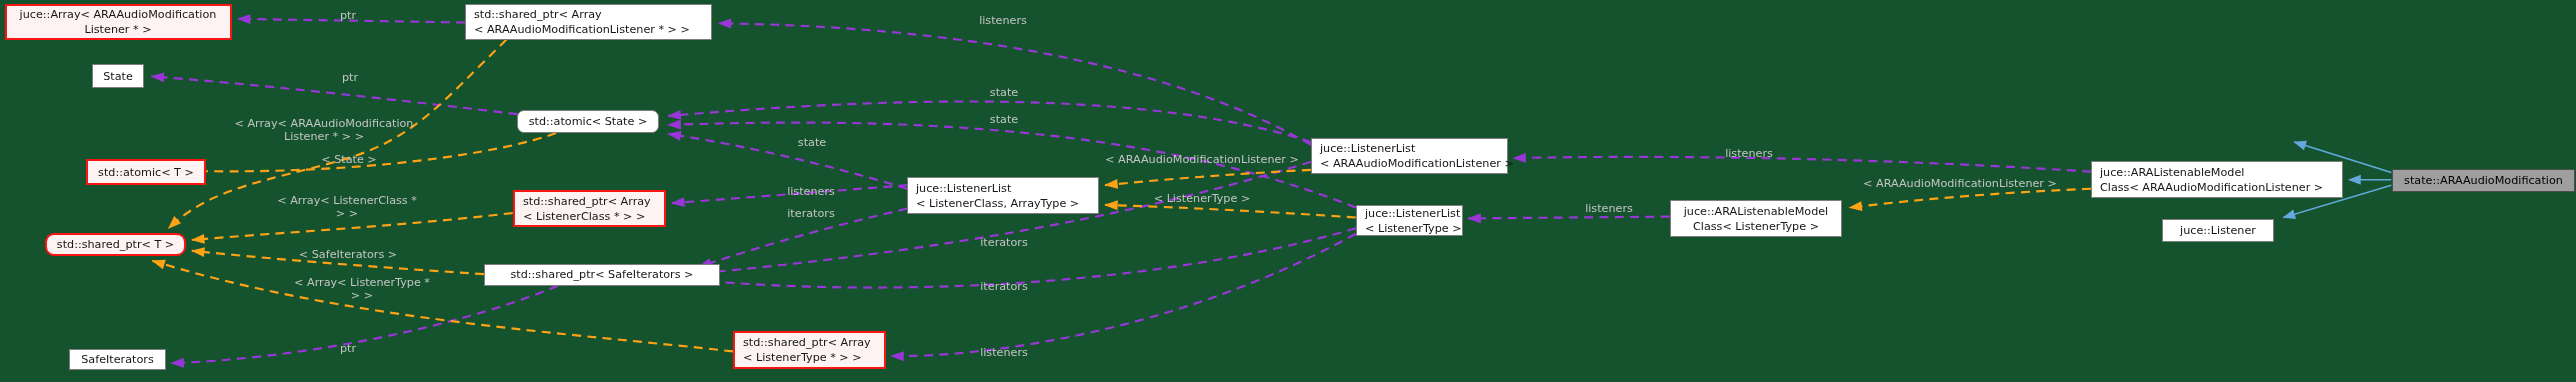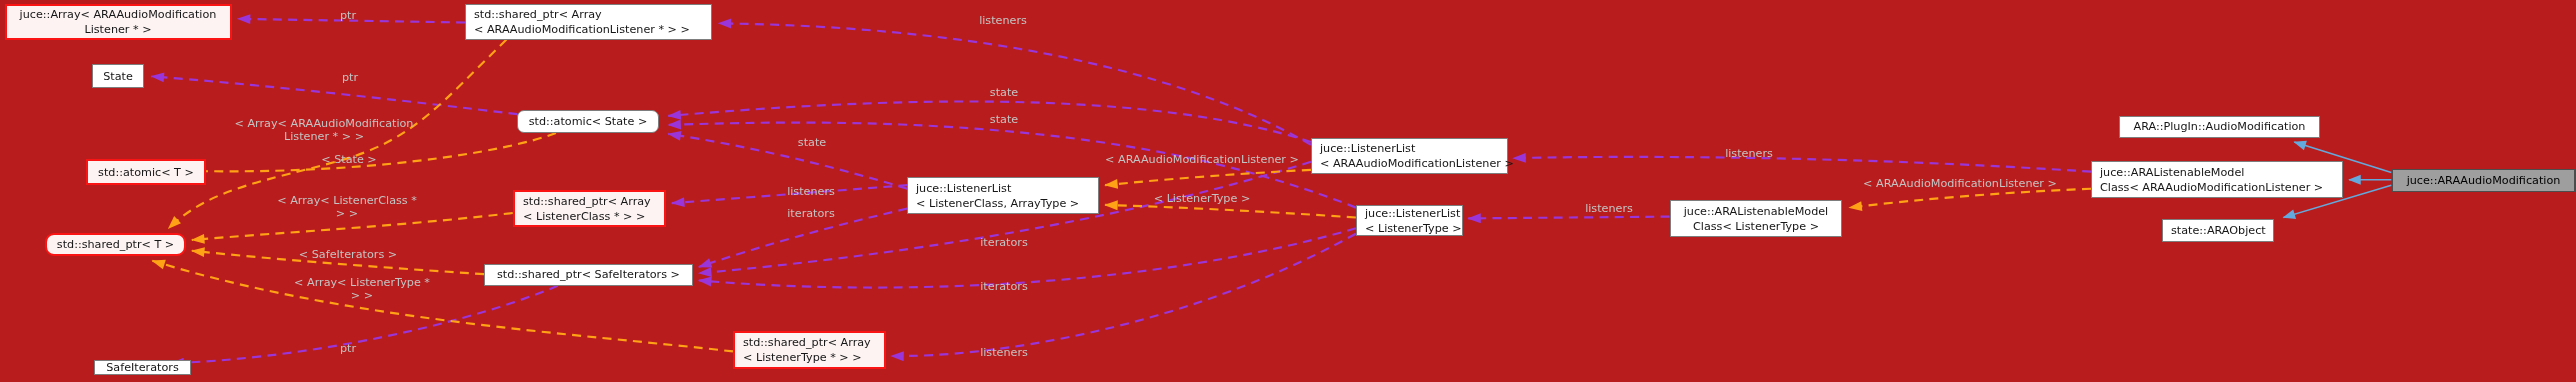--- a/index.html
+++ b/index.html
@@ -1,19 +1,19 @@
 <!DOCTYPE html>
 <html style="font-size:14.4px"><head>
 <meta charset="utf-8">
 <style>
   html,body{margin:0;padding:0;background:#000;}
   .stage{
     position:relative;
     width:2576px;height:382px;
-    background:#b91c1c;
+    background:#14532d;
     overflow:hidden;
     font-family:"DejaVu Sans","Liberation Sans",sans-serif;
   }
   .edges{position:absolute;left:0;top:0;}
   .edges path.u{stroke:#9a36d9;stroke-width:2.4;fill:none;stroke-dasharray:10 7;}
   .edges path.t{stroke:#ffa216;stroke-width:2.4;fill:none;stroke-dasharray:10 7;}
   .edges path.i{stroke:#63a9dd;stroke-width:1.8;fill:none;}
   .node{
     position:absolute;box-sizing:border-box;
     background:#ffffff;border:1.3px solid #7d7d7d;
@@ -89,39 +89,39 @@
   </div>
 
   <div class="node red one" style="left:58px;top:159px;width:120px;height:26px;margin-left:28px;">
     <span>std::atomic&lt; T &gt;</span>
   </div>
 
   <div class="node red one" style="left:45px;top:233px;width:141px;height:22.5px;border-radius:9px;">
     <span>std::shared_ptr&lt; T &gt;</span>
   </div>
 
-  <div class="node one" style="left:69px;top:360px;width:97px;height:15px;margin-left:25px;">
+  <div class="node one" style="left:69px;top:349px;width:97px;height:21px;">
     <span>SafeIterators</span>
   </div>
 
   <div class="node" style="left:465px;top:3.6px;width:247px;height:36px;">
     <span>std::shared_ptr&lt; Array</span>
     <span>&lt; ARAAudioModificationListener * &gt; &gt;</span>
   </div>
 
   <div class="node one" style="left:517px;top:110px;width:142px;height:23.4px;border-radius:7px;">
     <span>std::atomic&lt; State &gt;</span>
   </div>
 
   <div class="node red" style="left:513px;top:190px;width:153px;height:37px;">
     <span>std::shared_ptr&lt; Array</span>
     <span>&lt; ListenerClass * &gt; &gt;</span>
   </div>
 
-  <div class="node one" style="left:484px;top:264px;width:209px;height:21.6px;align-items:center;">
+  <div class="node one" style="left:484px;top:264px;width:236px;height:21.6px;align-items:center;">
     <span>std::shared_ptr&lt; SafeIterators &gt;</span>
   </div>
 
   <div class="node red" style="left:733px;top:331px;width:153px;height:38px;">
     <span>std::shared_ptr&lt; Array</span>
     <span>&lt; ListenerType * &gt; &gt;</span>
   </div>
 
   <div class="node" style="left:907px;top:177px;width:192px;height:37px;">
     <span>juce::ListenerList</span>
@@ -136,35 +136,32 @@
   <div class="node" style="left:1356px;top:205px;width:107px;height:31px;">
     <span>juce::ListenerList</span>
     <span>&lt; ListenerType &gt;</span>
   </div>
 
   <div class="node ta-c" style="left:1670px;top:200px;width:172px;height:37px;">
     <span>juce::ARAListenableModel</span>
     <span>Class&lt; ListenerType &gt;</span>
   </div>
 
-  <div class="node one" style="left:2119px;top:116px;width:201px;height:21.6px;">
-    <span>ARA::PlugIn::AudioModification</span>
-  </div>
 
   <div class="node" style="left:2091px;top:161px;width:252px;height:37px;">
     <span>juce::ARAListenableModel</span>
     <span>Class&lt; ARAAudioModificationListener &gt;</span>
   </div>
 
   <div class="node one" style="left:2162px;top:219px;width:112px;height:22.5px;">
-    <span>state::ARAObject</span>
+    <span>juce::Listener</span>
   </div>
 
   <div class="node hl one" style="left:2392px;top:169px;width:183px;height:22.5px;">
-    <span>juce::ARAAudioModification</span>
+    <span>state::ARAAudioModification</span>
   </div>
 
   <span class="elabel" style="left:348px;top:9px;">ptr</span>
   <span class="elabel" style="left:1003px;top:14.4px;">listeners</span>
   <span class="elabel" style="left:350px;top:71px;">ptr</span>
   <span class="elabel" style="left:812px;top:136px;">state</span>
   <span class="elabel" style="left:1004px;top:86px;">state</span>
   <span class="elabel" style="left:1004px;top:113px;">state</span>
   <span class="elabel" style="left:811px;top:185px;">listeners</span>
   <span class="elabel" style="left:811px;top:207px;">iterators</span>

